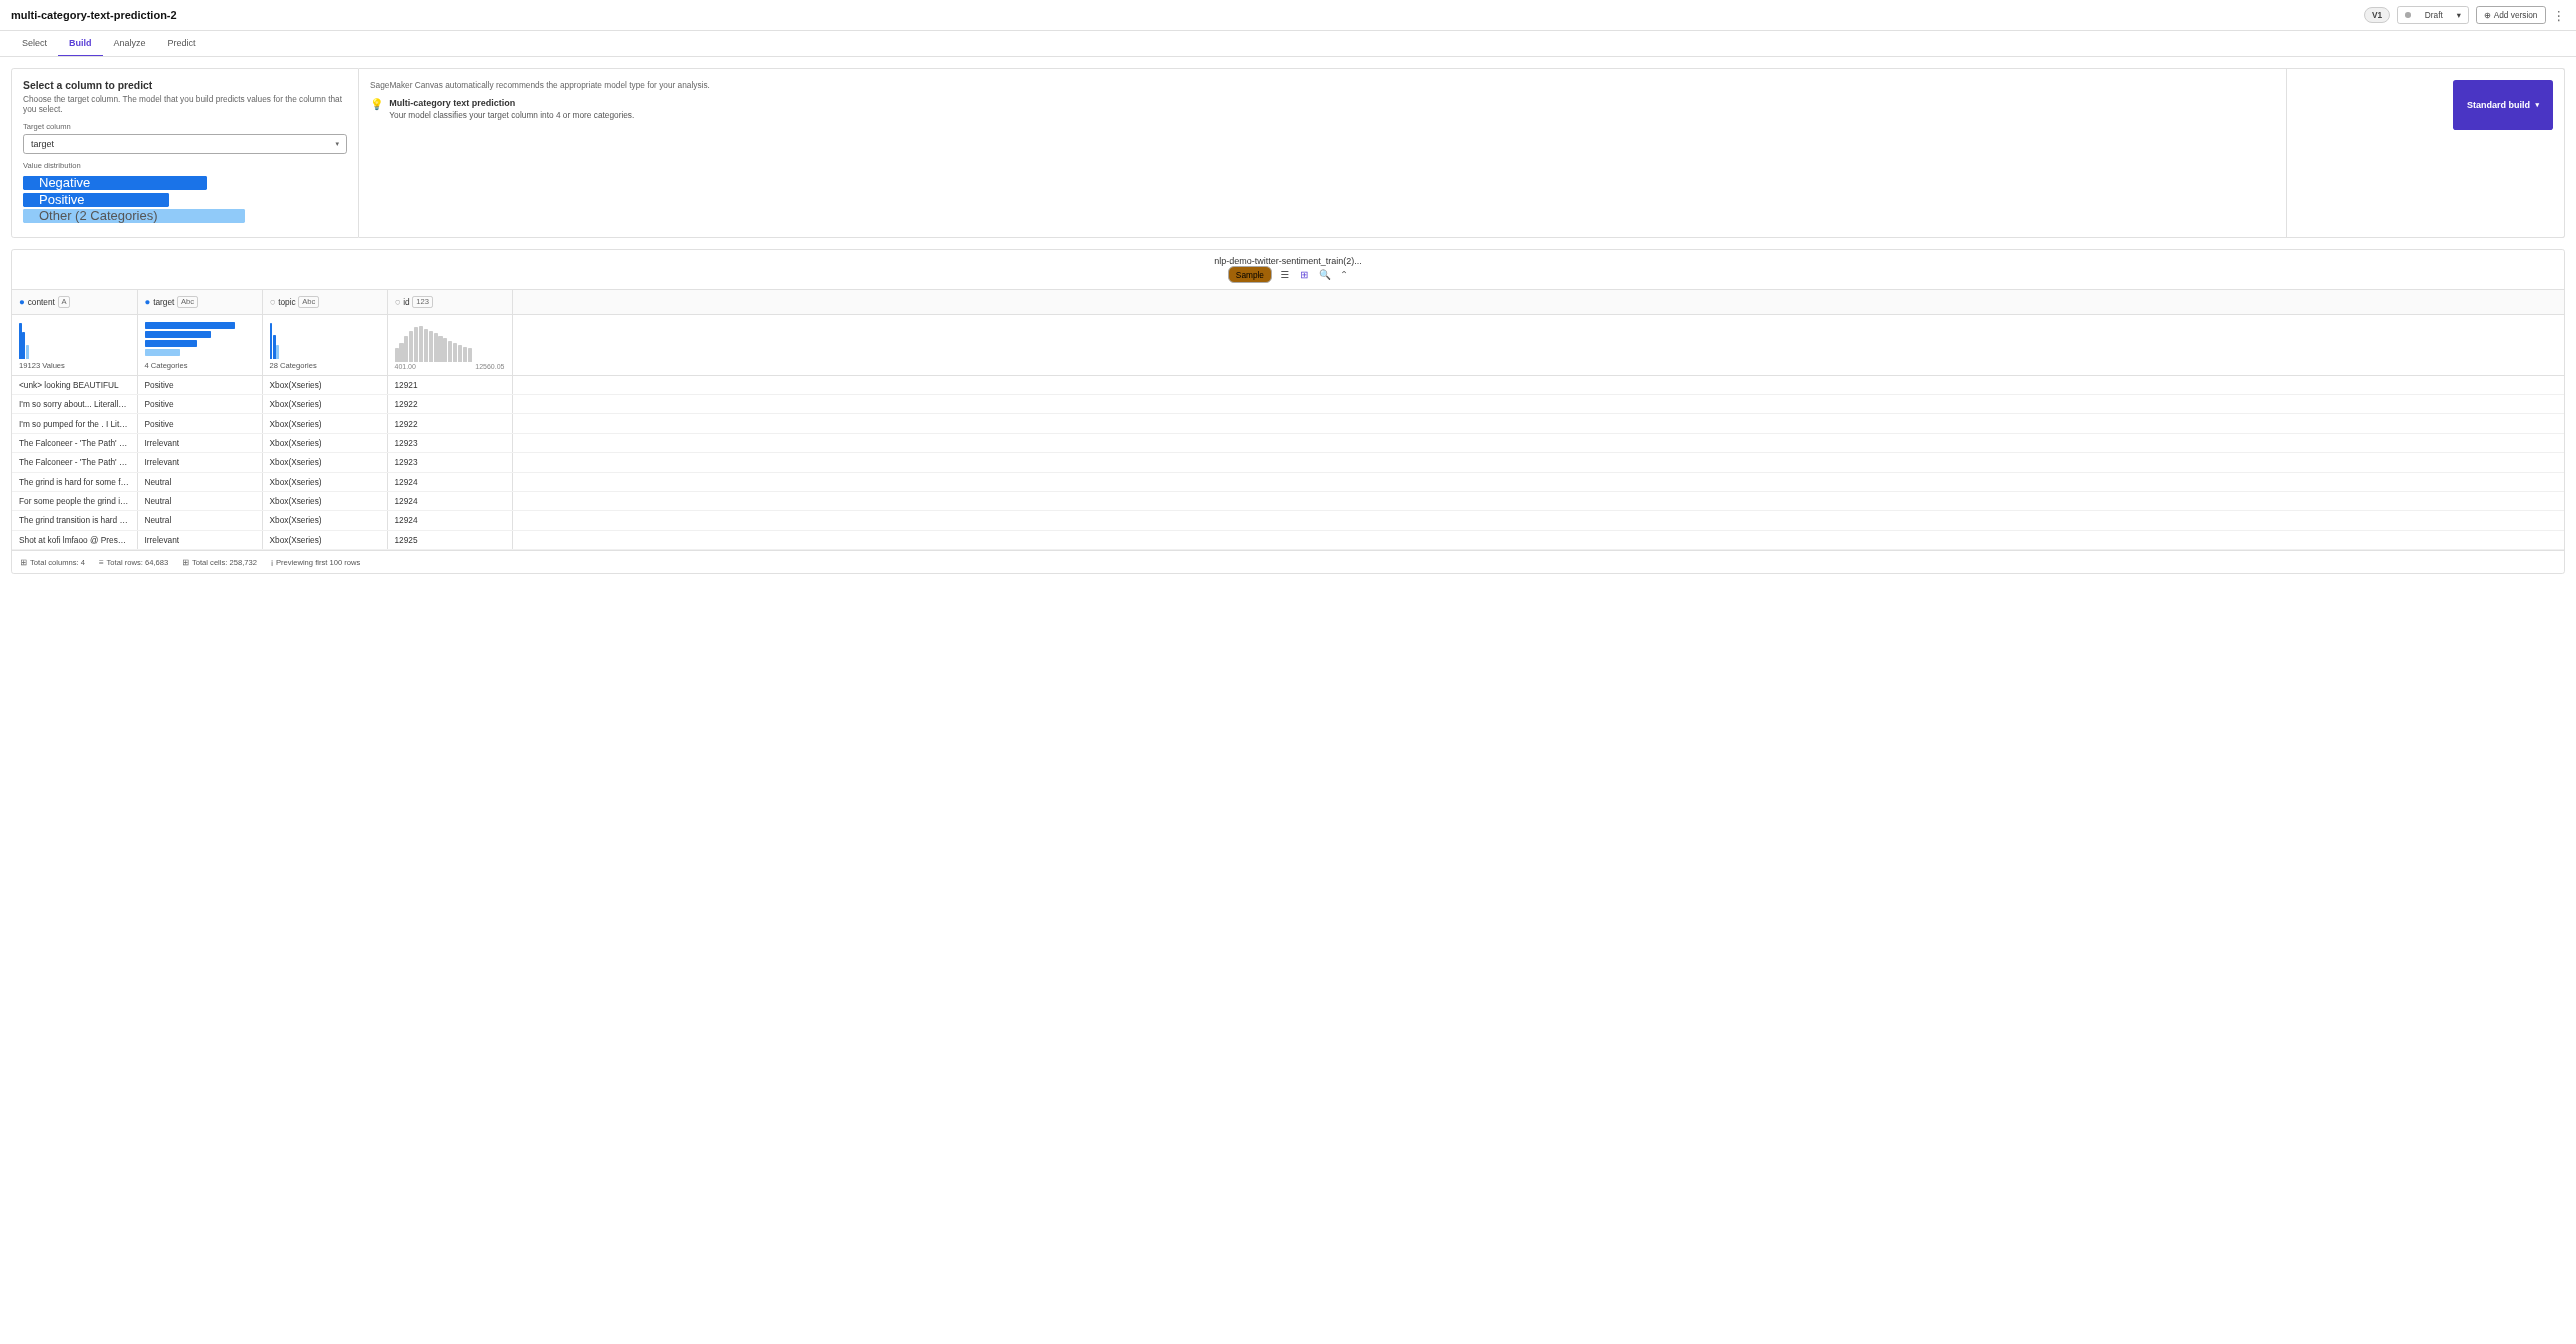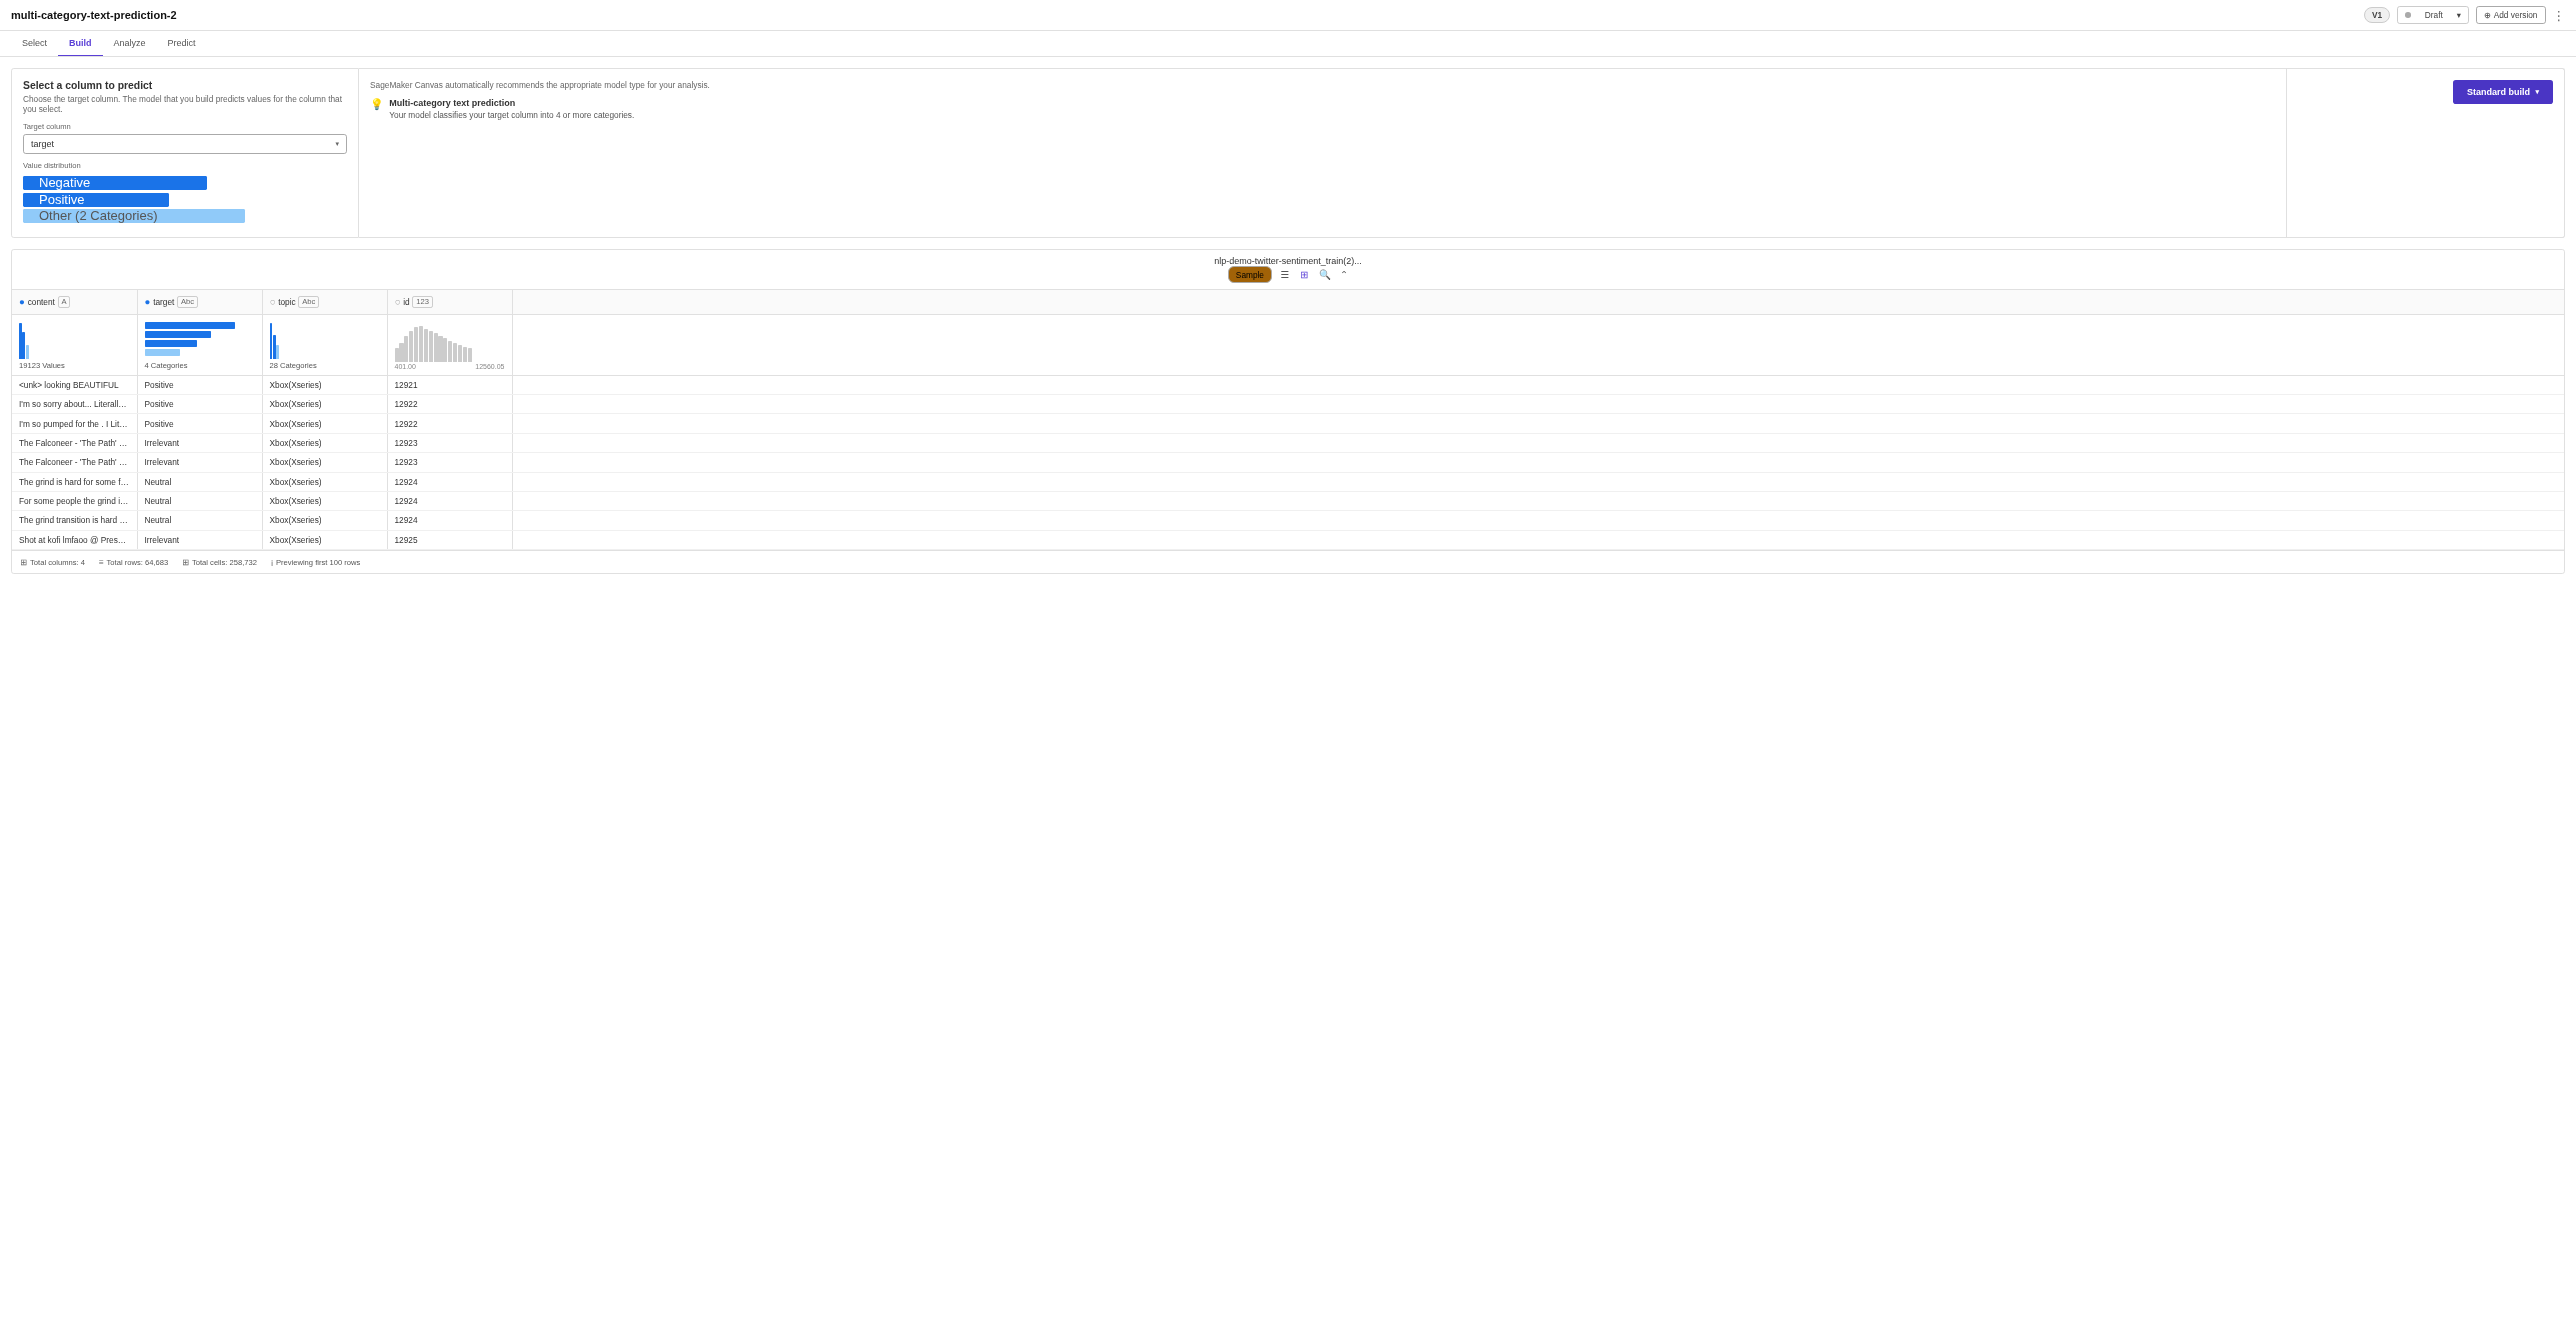--- a/index.html
+++ b/index.html
@@ -42,21 +42,21 @@
     .dist-label { font-size: 7.6px; color: #666; margin: 7px 0 4.2px; }
 
     
     .model-type-row { display: flex; align-items: flex-start; gap: 5.6px; margin-top: 5.6px; }
     .model-type-icon { color: #5a3fd6; font-size: 11px; }
     .model-type-info { }
     .model-type-name { font-size: 9px; font-weight: 600; color: #333; }
     .model-type-desc { font-size: 8.3px; color: #555; margin-top: 2.1px; }
 
     
-    .standard-build-btn { background: #4a35c4; color: #fff; border: none; border-radius: 2.8px; padding: 7px 14px; font-size: 9px; font-weight: 600; cursor: pointer; display: flex; align-items: center; gap: 5.6px; white-space: nowrap; }
+    .standard-build-btn { background: #4a35c4; color: #fff; border: none; border-radius: 2.8px; padding: 20px 14px; font-size: 9px; font-weight: 600; cursor: pointer; display: flex; align-items: center; gap: 5.6px; white-space: nowrap; }
     .standard-build-btn .btn-arrow { font-size: 7px; }
 
     
     .data-section { border: 0.7px solid #e0e0e0; border-radius: 2.8px; }
     .data-header { display: flex; align-items: center; justify-content: space-between; padding: 5.6px 8.3px; border-bottom: 0.7px solid #e0e0e0; flex-direction: column; }
     .data-title { font-size: 9px; font-weight: 500; color: #333; }
     .data-header-right { display: flex; align-items: center; gap: 5.6px; }
     .sample-btn { border: 0.7px solid #aaa; border-radius: 6px; padding: 2.8px 7px; font-size: 8.3px; cursor: pointer; background: #a16207; }
     .icon-btn { background: none; border: none; cursor: pointer; font-size: 9.7px; color: #555; padding: 1.4px 2.8px; }
     .icon-btn.active { color: #5a3fd6; }

